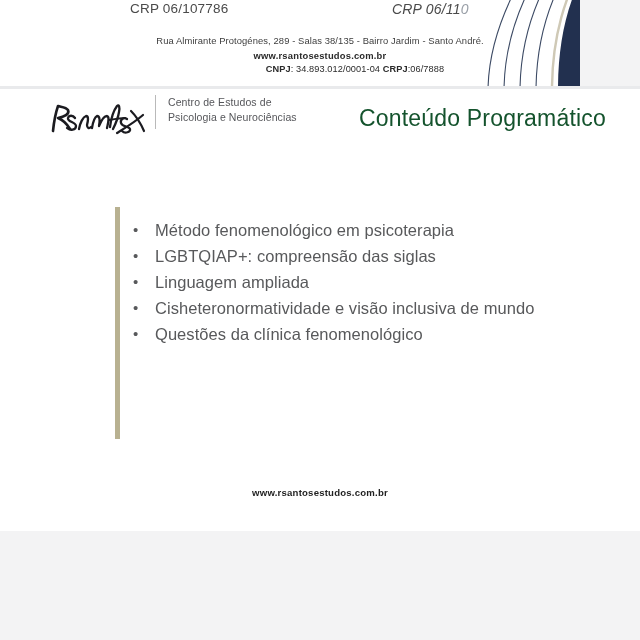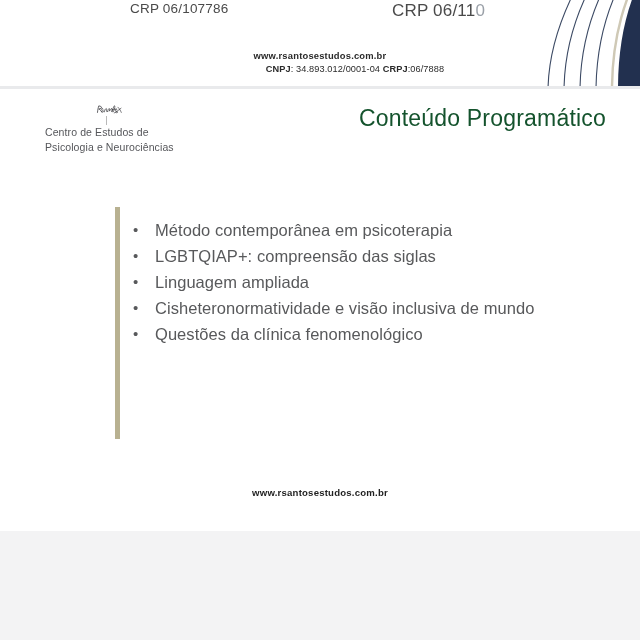--- a/index.html
+++ b/index.html
@@ -10,21 +10,21 @@
     width: 640px;
     height: 640px;
     background: #f3f3f4;
     font-family: "Liberation Sans", sans-serif;
     overflow: hidden;
   }
 
   
   .slide-prev {
     position: relative;
-    width: 640px;
+    width: 580px;
     height: 86px;
     background: #ffffff;
     overflow: hidden;
   }
   .prev-crp-row {
     position: absolute;
     top: 0px;
     left: 0;
     width: 640px;
     height: 22px;
@@ -34,23 +34,24 @@
     left: 130px;
     top: 1px;
     font-size: 13.5px;
     color: #4a4a4a;
     letter-spacing: .2px;
   }
   .prev-crp-right {
     position: absolute;
     left: 392px;
     top: 1px;
-    font-size: 17px;
+    font-size: 14px;
     color: #4a4a4a;
     letter-spacing: .2px;
+    font-style: italic;
   }
   .prev-crp-right .fade {
     color: #9aa0a8;
   }
   .prev-address {
     position: absolute;
     top: 35px;
     left: 0;
     width: 640px;
     text-align: center;
@@ -104,25 +105,24 @@
     width: 640px;
     height: 442px;
     background: #ffffff;
     overflow: hidden;
   }
 
   
   .brand {
     position: absolute;
     left: 45px;
-    top: 14px;
+    top: 6px;
     display: flex;
-    align-items: center;
+    align-items: flex-start;
     height: 52px;
-    flex-direction: column;
   }
   .brand-mark {
     width: 104px;
     height: 50px;
     display: block;
   }
   .brand-divider {
     width: 1px;
     height: 34px;
     background: #b9b9b9;
@@ -210,20 +210,21 @@
 </head>
 <body>
 
 <div class="slide-prev">
 
   <div class="prev-crp-row">
     <span class="prev-crp-left">CRP 06/107786</span>
     <span class="prev-crp-right"><span>CRP 06/11</span><span class="fade">0</span></span>
   </div>
 
+  <div class="prev-address">Rua Almirante Protogénes, 289 - Salas 38/135 - Bairro Jardim - Santo André.</div>
 
   <div class="prev-site">www.rsantosestudos.com.br</div>
 
   <div class="prev-cnpj"><b>CNPJ</b><span>: 34.893.012/0001-04 </span><b>CRPJ</b><span>:06/7888</span></div>
 
   <div class="corner-decor">
     <svg width="140" height="90" viewBox="0 0 140 90" xmlns="http://www.w3.org/2000/svg">
       <path d="M140 -40 L140 90 L118 90 C118 40 128 -5 152 -40 Z" fill="#22304f"></path>
       <path d="M112 90 C112 40 124 -8 150 -45" fill="none" stroke="#cfc9b6" stroke-width="2.4"></path>
       <path d="M96 92 C96 42 110 -6 138 -46" fill="none" stroke="#3c4a64" stroke-width="1.1"></path>
@@ -257,21 +258,21 @@
 Psicologia e Neurociências</div>
   </div>
 
   <div class="slide-title">Conteúdo Programático</div>
 
   <div class="accent-bar"></div>
 
   <ul class="bullet-list">
     <li class="bullet-item">
       <span class="bullet-dot">•</span>
-      <span class="bullet-text">Método contemporânea em psicoterapia</span>
+      <span class="bullet-text">Método fenomenológico em psicoterapia</span>
     </li>
     <li class="bullet-item">
       <span class="bullet-dot">•</span>
       <span class="bullet-text">LGBTQIAP+: compreensão das siglas</span>
     </li>
     <li class="bullet-item">
       <span class="bullet-dot">•</span>
       <span class="bullet-text">Linguagem ampliada</span>
     </li>
     <li class="bullet-item">

